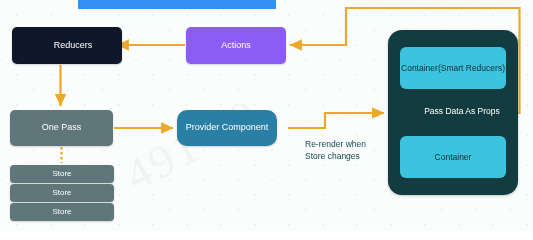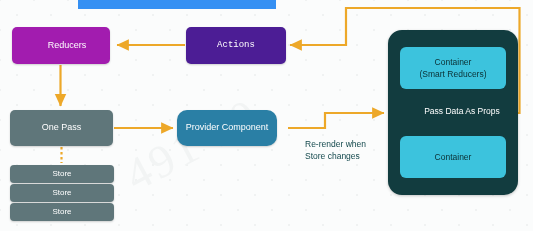--- a/index.html
+++ b/index.html
@@ -58,22 +58,22 @@
     display: flex;
     align-items: center;
     justify-content: center;
     text-align: center;
     color: #ffffff;
     border-radius: 5px;
     box-shadow: 0 1px 2px rgba(0,0,0,0.18);
     line-height: 1.25;
   }
 
-  .node-reducers   { left: 12px;  top: 27px;  width: 98px;  height: 37px; background: #a21caf; font-size: 9px; padding-left: 12px; }
-  .node-actions    { left: 186px; top: 27px;  width: 100px; height: 37px; background: #4c1d95; font-size: 9px; font-family: Liberation Mono, monospace; }
+  .node-reducers   { left: 12px;  top: 27px;  width: 110px;  height: 37px; background: #0f172a; font-size: 9px; padding-left: 12px; }
+  .node-actions    { left: 186px; top: 27px;  width: 100px; height: 37px; background: #8b5cf6; font-size: 9px; }
   .node-onestore   { left: 10px;  top: 110px; width: 103px; height: 36px; background: #5f767a; font-size: 9px; }
   .node-provider   { left: 177px; top: 110px; width: 100px; height: 36px; background: #2a7fa5; font-size: 9px; border-radius: 10px; }
 
   .node-store {
     left: 10px;
     width: 104px;
     height: 18px;
     background: #5f767a;
     font-size: 8px;
     border-radius: 4px;
@@ -94,21 +94,20 @@
     box-shadow: 0 1px 3px rgba(0,0,0,0.22);
   }
   .panel-inner {
     position: absolute;
     left: 12px;
     width: 106px;
     height: 42px;
     background: #3cc3dd;
     border-radius: 6px;
     display: flex;
-    flex-direction: column;
     align-items: center;
     justify-content: center;
     color: #0b3034;
     font-size: 8.5px;
     line-height: 1.45;
     text-align: center;
   }
   .panel-smart { top: 17px; }
   .panel-dumb  { top: 106px; }
 

